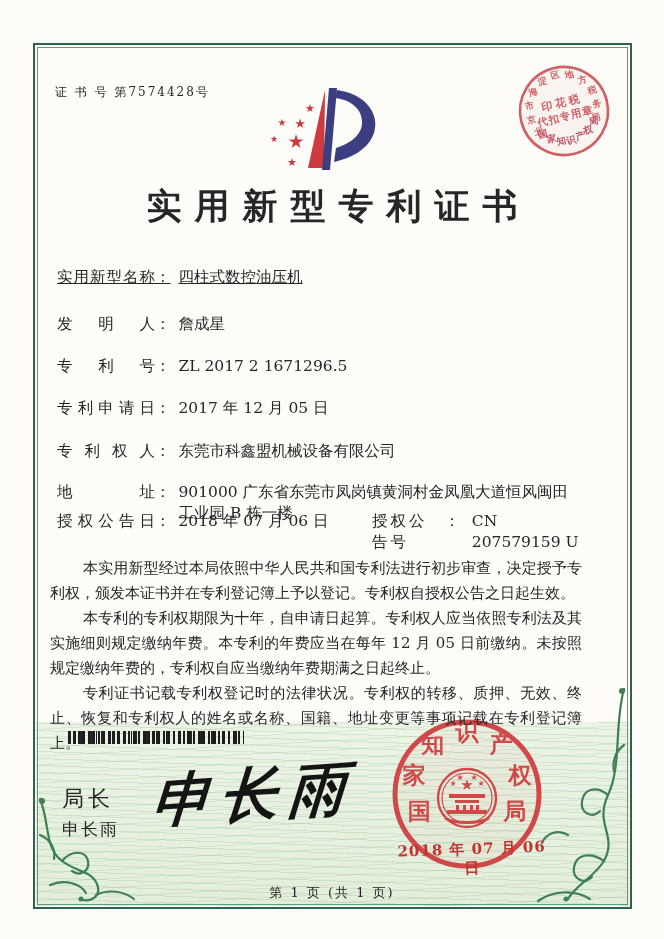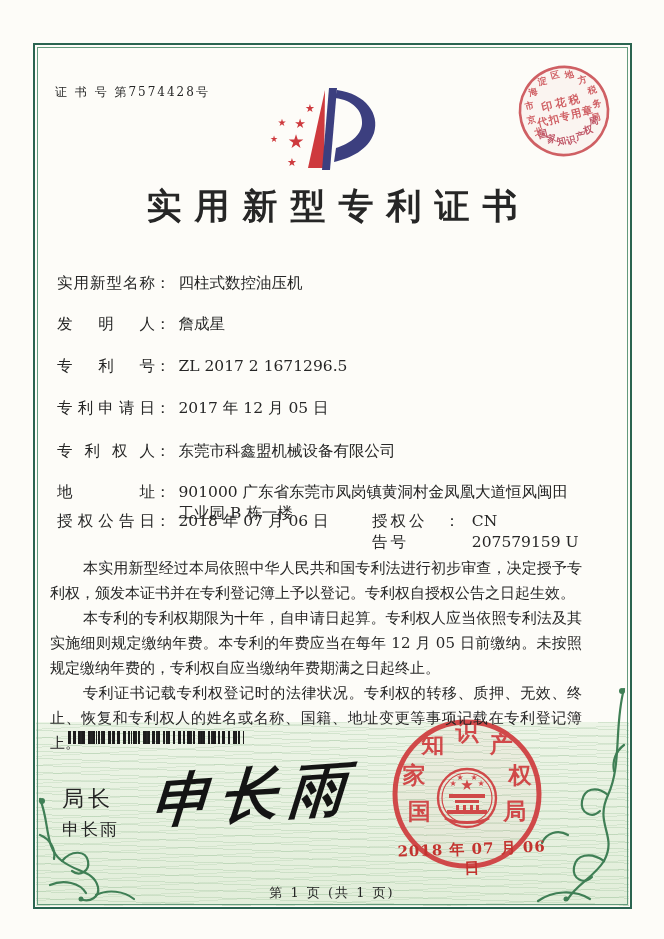--- a/index.html
+++ b/index.html
@@ -105,21 +105,21 @@
   <svg class="tax-stamp" width="122" height="126" viewBox="0 0 122 126">
     <circle cx="61" cy="63" r="44" fill="rgba(205,70,75,0.05)" stroke="#c8454b" stroke-width="2.6"></circle>
     <text font-size="9" font-weight="bold" fill="#c8454b" text-anchor="middle"><tspan x="31.6" y="80.0" transform="rotate(240.0 31.6 80.0)">北</tspan><tspan x="27.2" y="66.6" transform="rotate(264.0 27.2 66.6)">京</tspan><tspan x="28.7" y="52.5" transform="rotate(288.0 28.7 52.5)">市</tspan><tspan x="35.7" y="40.2" transform="rotate(312.0 35.7 40.2)">海</tspan><tspan x="47.2" y="31.9" transform="rotate(336.0 47.2 31.9)">淀</tspan><tspan x="61.0" y="29.0" transform="rotate(360.0 61.0 29.0)">区</tspan><tspan x="74.8" y="31.9" transform="rotate(384.0 74.8 31.9)">地</tspan><tspan x="86.3" y="40.2" transform="rotate(408.0 86.3 40.2)">方</tspan><tspan x="93.3" y="52.5" transform="rotate(432.0 93.3 52.5)">税</tspan><tspan x="94.8" y="66.6" transform="rotate(456.0 94.8 66.6)">务</tspan><tspan x="90.4" y="80.0" transform="rotate(480.0 90.4 80.0)">局</tspan></text>
     <text x="61" y="58" font-size="11" font-weight="bold" fill="#c8454b" text-anchor="middle" letter-spacing="3">印花税</text>
     <text x="61" y="72" font-size="10.5" font-weight="bold" fill="#c8454b" text-anchor="middle" letter-spacing="1">代扣专用章</text>
     <text font-size="9.5" font-weight="bold" fill="#b53a4e" text-anchor="middle"><tspan x="35.0" y="83.3" transform="rotate(52.0 35.0 83.3)">国</tspan><tspan x="42.2" y="90.1" transform="rotate(34.7 42.2 90.1)">家</tspan><tspan x="51.2" y="94.5" transform="rotate(17.3 51.2 94.5)">知</tspan><tspan x="61.0" y="96.0" transform="rotate(0.0 61.0 96.0)">识</tspan><tspan x="70.8" y="94.5" transform="rotate(-17.3 70.8 94.5)">产</tspan><tspan x="79.8" y="90.1" transform="rotate(-34.7 79.8 90.1)">权</tspan><tspan x="87.0" y="83.3" transform="rotate(-52.0 87.0 83.3)">局</tspan></text>
   </svg>
 
   <div class="title">实用新型专利证书</div>
 
-  <div class="frow" style="top:273px;">
+  <div class="frow" style="top:267px;text-decoration:underline;">
     <span class="flabel">实用新型名称</span>
       <span class="fcolon">：</span>
     <span class="fvalue">四柱式数控油压机</span>
   </div>
   <div class="frow" style="top:314px;">
     <span class="flabel">发明人</span>
       <span class="fcolon">：</span>
     <span class="fvalue">詹成星</span>
   </div>
   <div class="frow" style="top:356px;">

